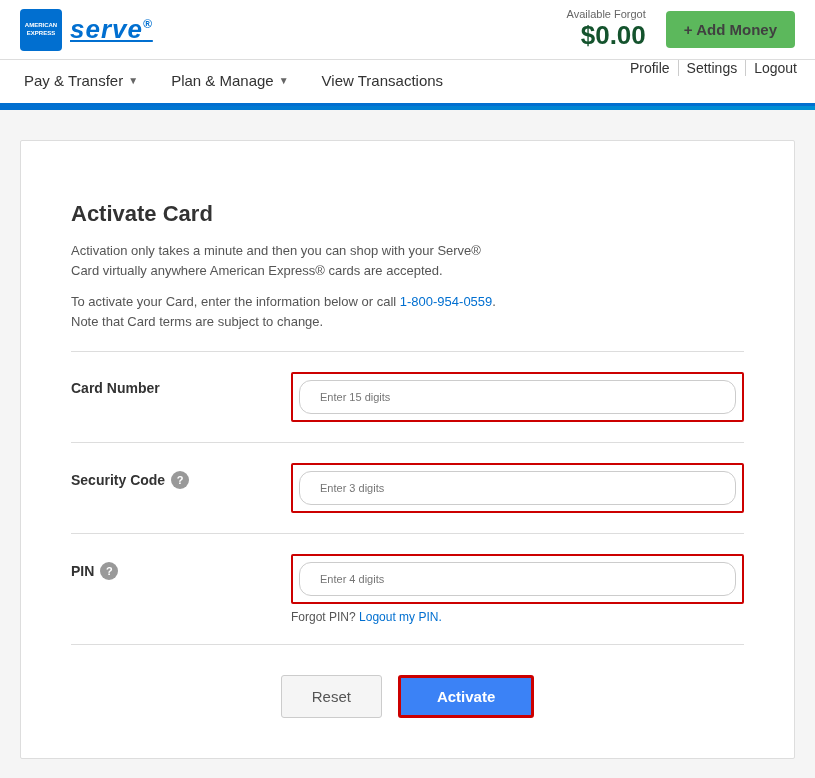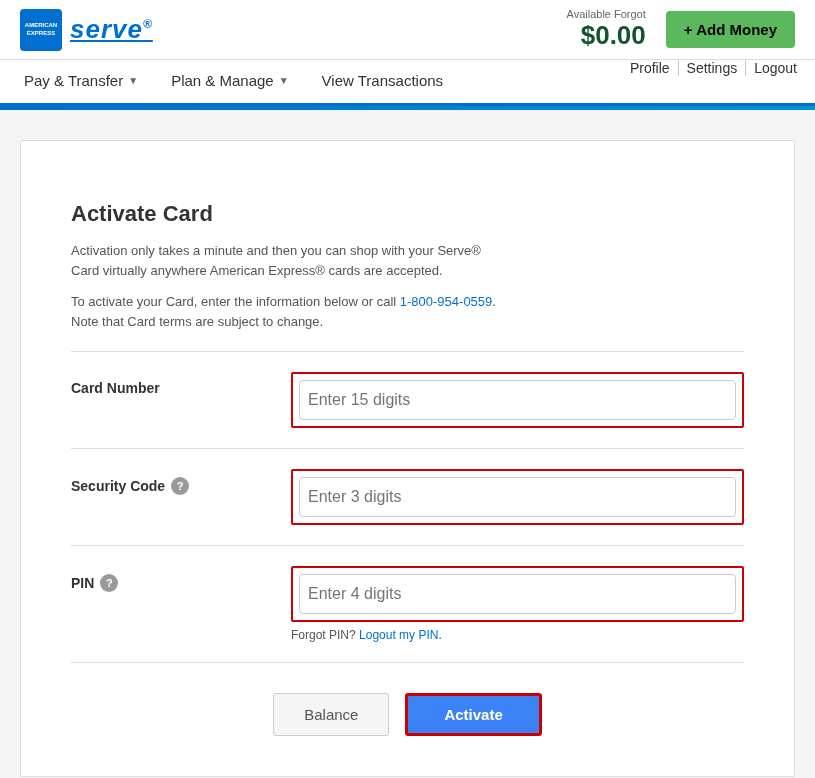--- a/index.html
+++ b/index.html
@@ -58,21 +58,21 @@
       font-size: 11px;
       color: #666;
     }
     .balance-amount {
       font-size: 26px;
       font-weight: bold;
       color: #14532d;
     }
     .add-money-btn {
       background: #5cb85c;
-      color: #000000;
+      color: #404040;
       border: none;
       padding: 10px 18px;
       font-size: 15px;
       border-radius: 4px;
       cursor: pointer;
       font-weight: bold;
     }
 
     
     .nav {
@@ -203,24 +203,24 @@
 
     
     .red-box {
       border: 2px solid #cc0000;
       border-radius: 2px;
       padding: 6px;
     }
 
     .form-input {
       width: 100%;
-      padding: 10px 8px;
+      padding: 10px 20px;
       border: 1px solid #ccc;
-      border-radius: 4px;
-      font-size: 16px;
+      border-radius: 12px;
+      font-size: 11px;
       color: #999;
       outline: none;
     }
 
     .forgot-pin {
       font-size: 12px;
       color: #555;
       margin-top: 6px;
     }
     .forgot-pin a {
@@ -340,17 +340,17 @@
         <div class="red-box">
           <input class="form-input" type="password" placeholder="Enter 4 digits" style="">
         </div>
         <div class="forgot-pin">
           <span>Forgot PIN? </span><a>Logout my PIN.</a>
         </div>
       </div>
     </div>
 
     <div class="form-actions">
-      <button class="btn-cancel">Balance</button>
+      <button class="btn-cancel">Reset</button>
       <button class="btn-activate">Activate</button>
     </div>
   </div>
 </div>
 
 </body></html>

